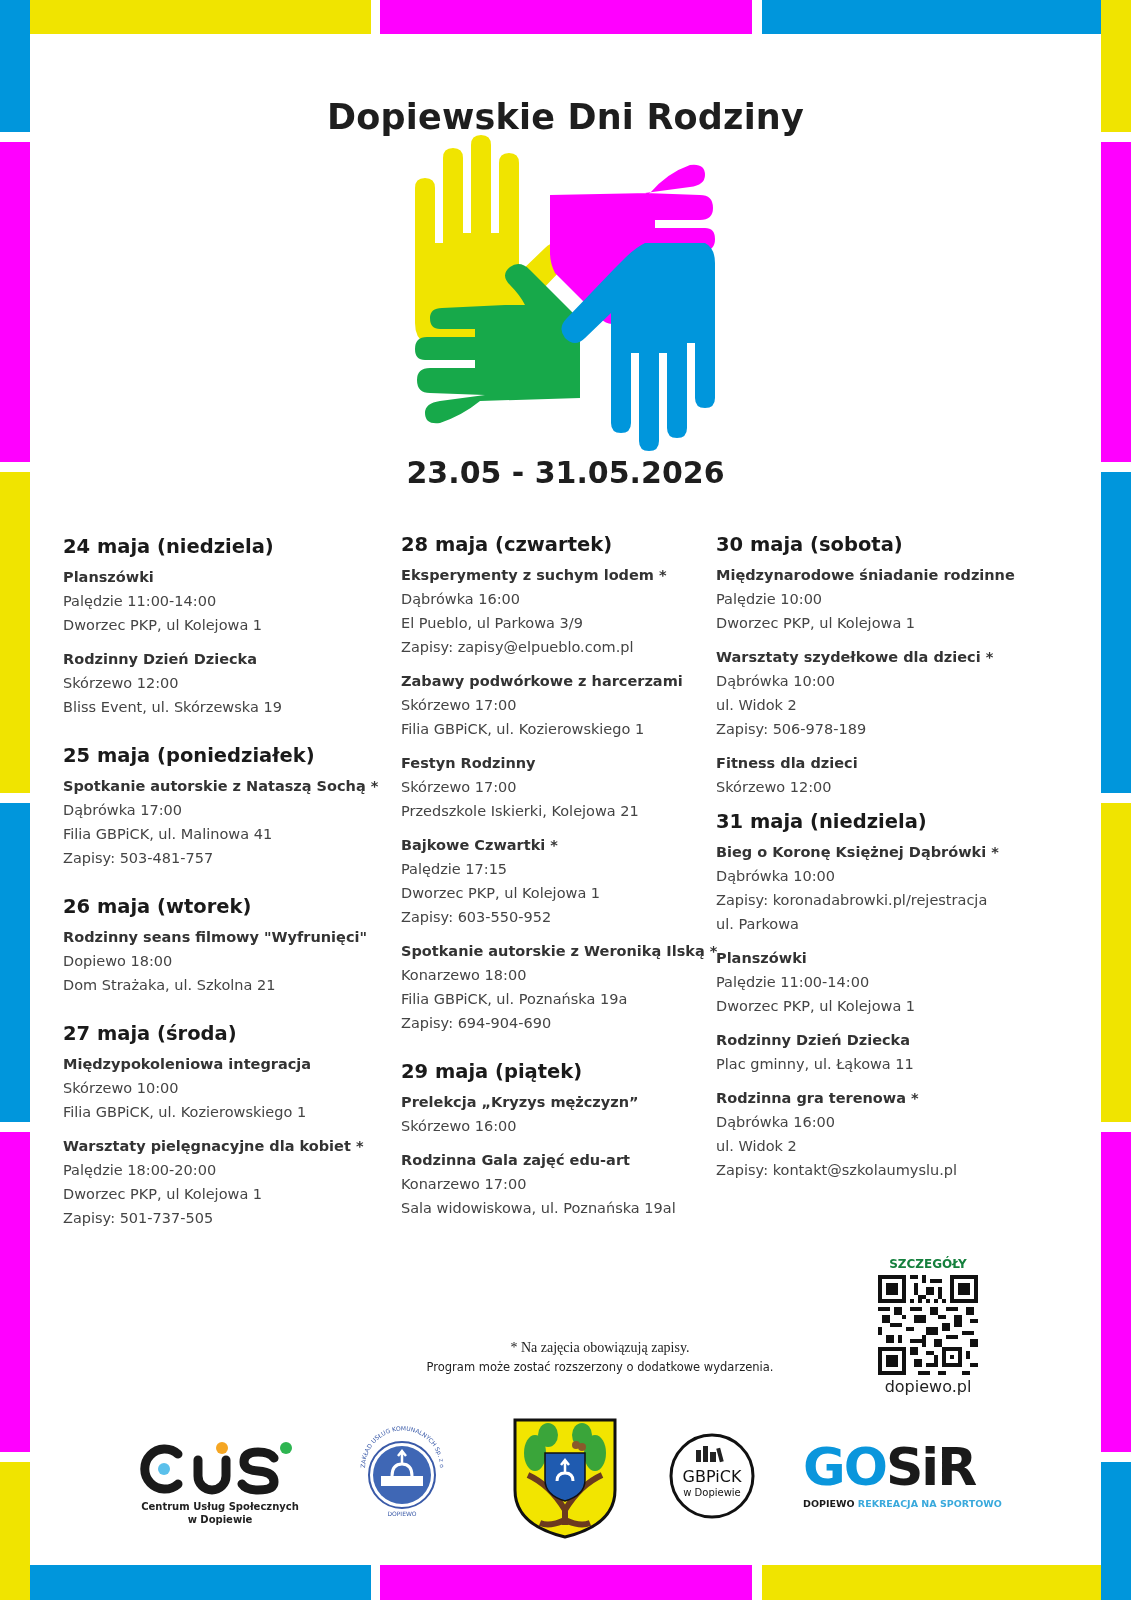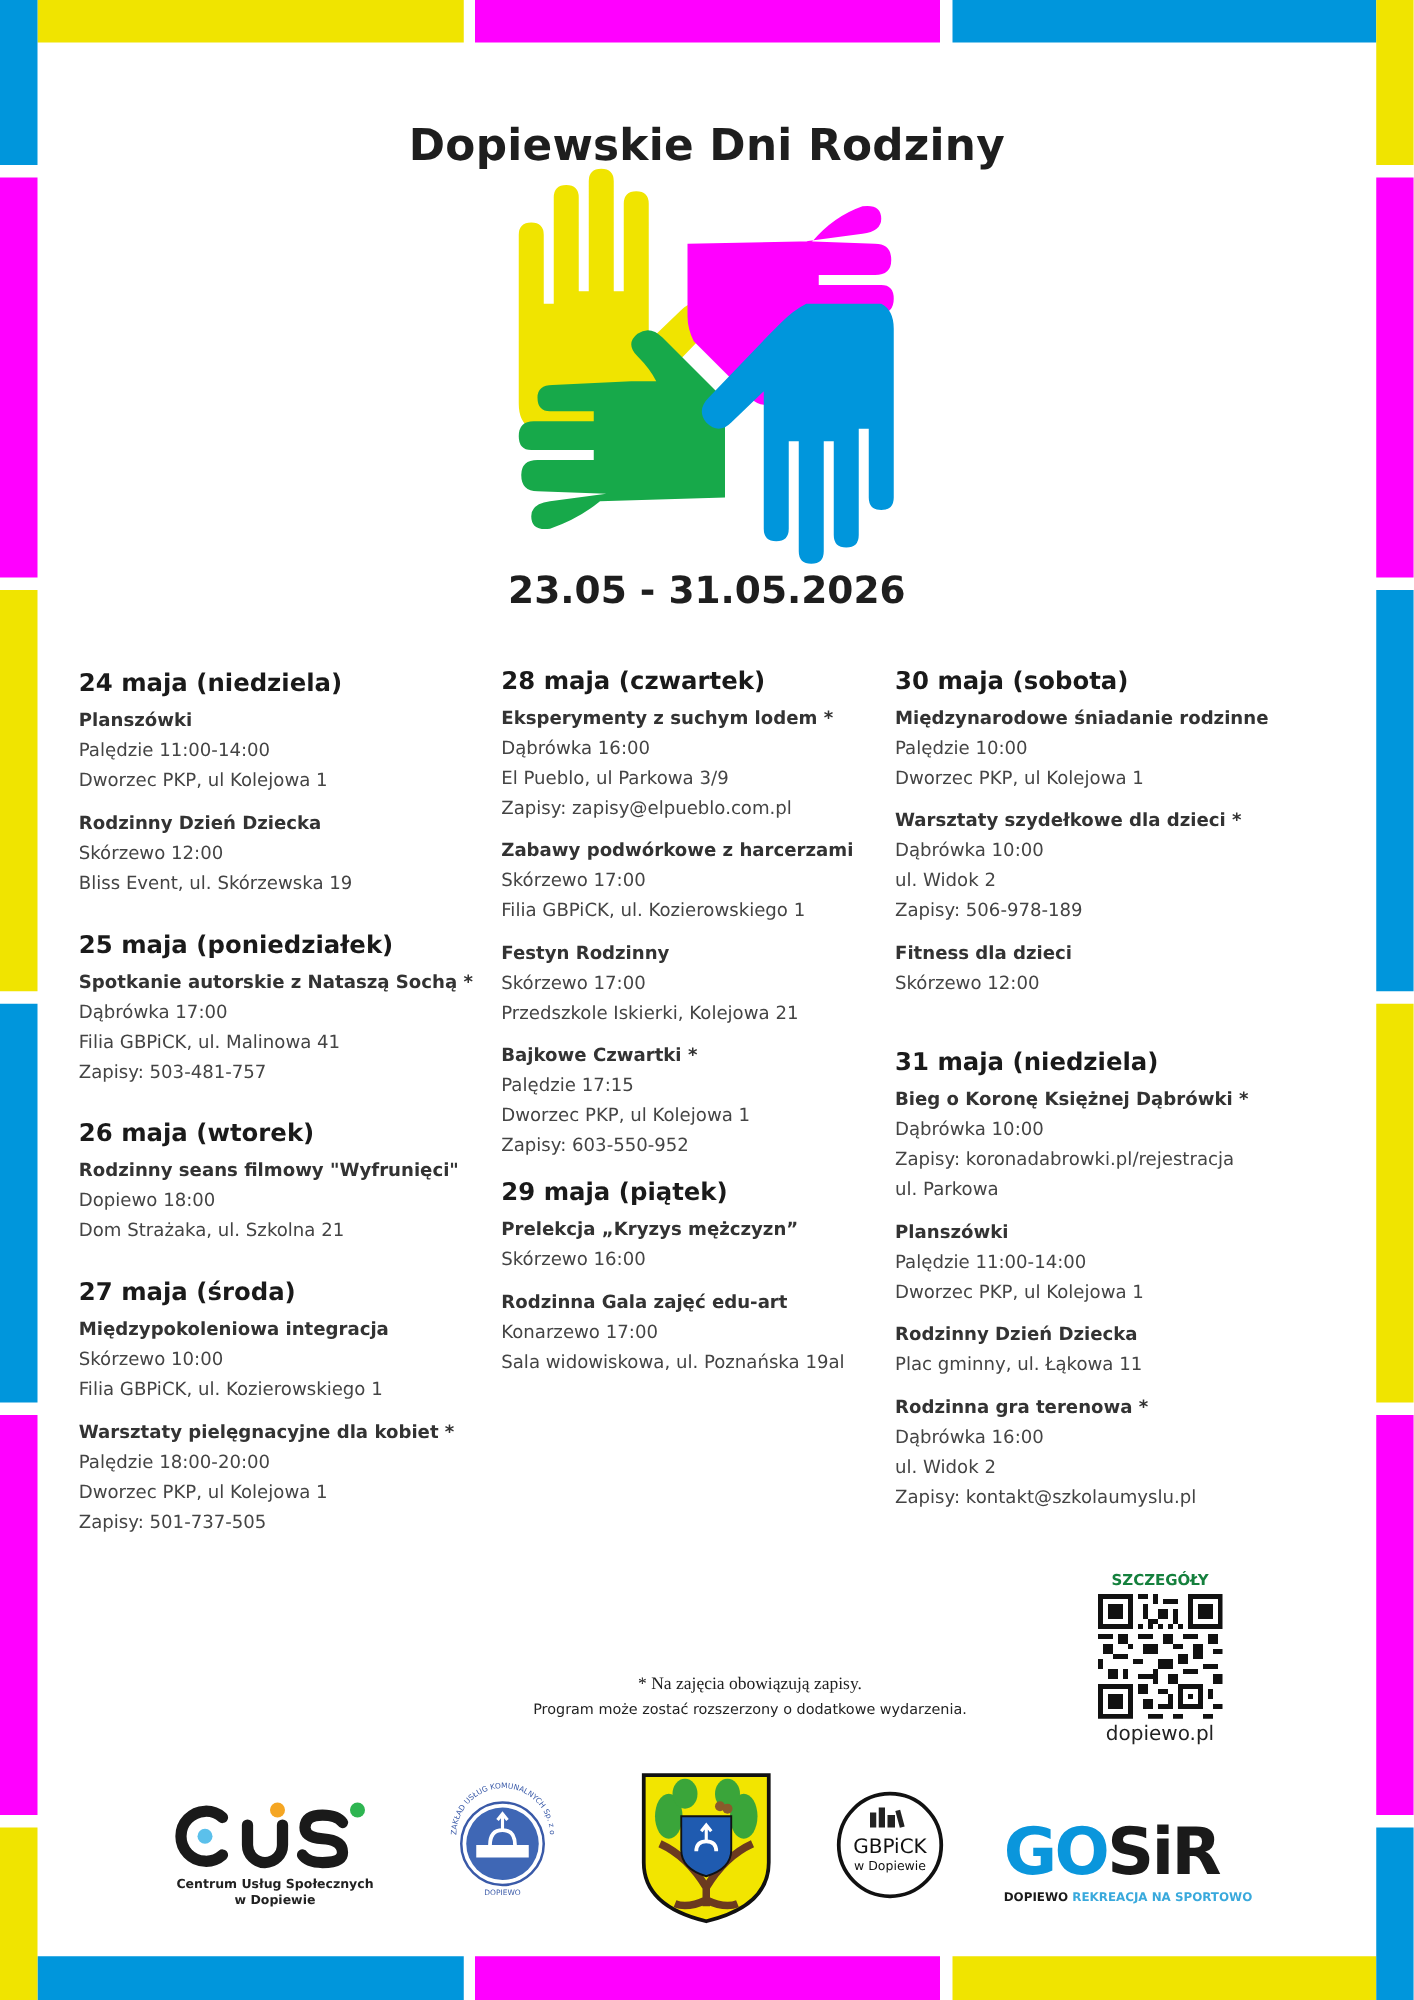--- a/index.html
+++ b/index.html
@@ -52,21 +52,21 @@
     .qr { width: 100px; height: 100px; margin: 3px auto 2px; display: block; }
     .qr-url { font-family: "DejaVu Sans", sans-serif; font-size: 16px; color: #222; line-height: 20px; }
 
     .logos { position: absolute; top: 1410px; left: 0; width: 1131px; height: 130px; }
     .logo { position: absolute; }
     .cus { left: 140px; top: 30px; width: 160px; }
     .cus-text { font-family: "DejaVu Sans", sans-serif; font-size: 10px; color: #222; text-align: center; line-height: 13px; font-weight: bold; }
     .zuk { left: 355px; top: 10px; width: 95px; height: 100px; }
     .herb { left: 510px; top: 5px; width: 110px; height: 125px; }
     .gbpick { left: 668px; top: 22px; width: 88px; height: 88px; }
-    .gosir { left: 803px; top: 45px; width: 210px; }
+    .gosir { left: 803px; top: 30px; width: 210px; }
     .gosir-big { font-family: "DejaVu Sans", sans-serif; font-weight: bold; font-size: 52px; line-height: 54px; letter-spacing: -2px; }
     .gosir-go { color: #0a96dc; }
     .gosir-sr { color: #1a1a1a; }
     .gosir-sub { font-family: "DejaVu Sans", sans-serif; font-weight: bold; font-size: 9.5px; white-space: nowrap; margin-top: 4px; }
     .gosir-sub .d { color: #1a1a1a; }
     .gosir-sub .r { color: #39a9dc; }
   </style>
 </head>
 <body>
 
@@ -183,20 +183,26 @@
       <div class="event-name">Festyn Rodzinny</div>
       <div class="event-line">Skórzewo 17:00</div>
       <div class="event-line">Przedszkole Iskierki, Kolejowa 21</div>
     </div>
     <div class="event">
       <div class="event-name">Bajkowe Czwartki *</div>
       <div class="event-line">Palędzie 17:15</div>
       <div class="event-line">Dworzec PKP, ul Kolejowa 1</div>
       <div class="event-line">Zapisy: 603-550-952</div>
     </div>
+    <div class="event" style="margin-bottom:22px">
+      <div class="event-name">Spotkanie autorskie z Weroniką Ilską *</div>
+      <div class="event-line">Konarzewo 18:00</div>
+      <div class="event-line">Filia GBPiCK, ul. Poznańska 19a</div>
+      <div class="event-line">Zapisy: 694-904-690</div>
+    </div>
   </div>
   <div class="day">
     <div class="day-title">29 maja (piątek)</div>
     <div class="event">
       <div class="event-name">Prelekcja „Kryzys mężczyzn”</div>
       <div class="event-line">Skórzewo 16:00</div>
     </div>
     <div class="event">
       <div class="event-name">Rodzinna Gala zajęć edu-art</div>
       <div class="event-line">Konarzewo 17:00</div>
@@ -212,21 +218,21 @@
       <div class="event-name">Międzynarodowe śniadanie rodzinne</div>
       <div class="event-line">Palędzie 10:00</div>
       <div class="event-line">Dworzec PKP, ul Kolejowa 1</div>
     </div>
     <div class="event">
       <div class="event-name">Warsztaty szydełkowe dla dzieci *</div>
       <div class="event-line">Dąbrówka 10:00</div>
       <div class="event-line">ul. Widok 2</div>
       <div class="event-line">Zapisy: 506-978-189</div>
     </div>
-    <div class="event" style="margin-bottom:36px">
+    <div class="event" style="margin-bottom:8px">
       <div class="event-name">Fitness dla dzieci</div>
       <div class="event-line">Skórzewo 12:00</div>
     </div>
   </div>
   <div class="day">
     <div class="day-title">31 maja (niedziela)</div>
     <div class="event">
       <div class="event-name">Bieg o Koronę Księżnej Dąbrówki *</div>
       <div class="event-line">Dąbrówka 10:00</div>
       <div class="event-line">Zapisy: koronadabrowki.pl/rejestracja</div>

